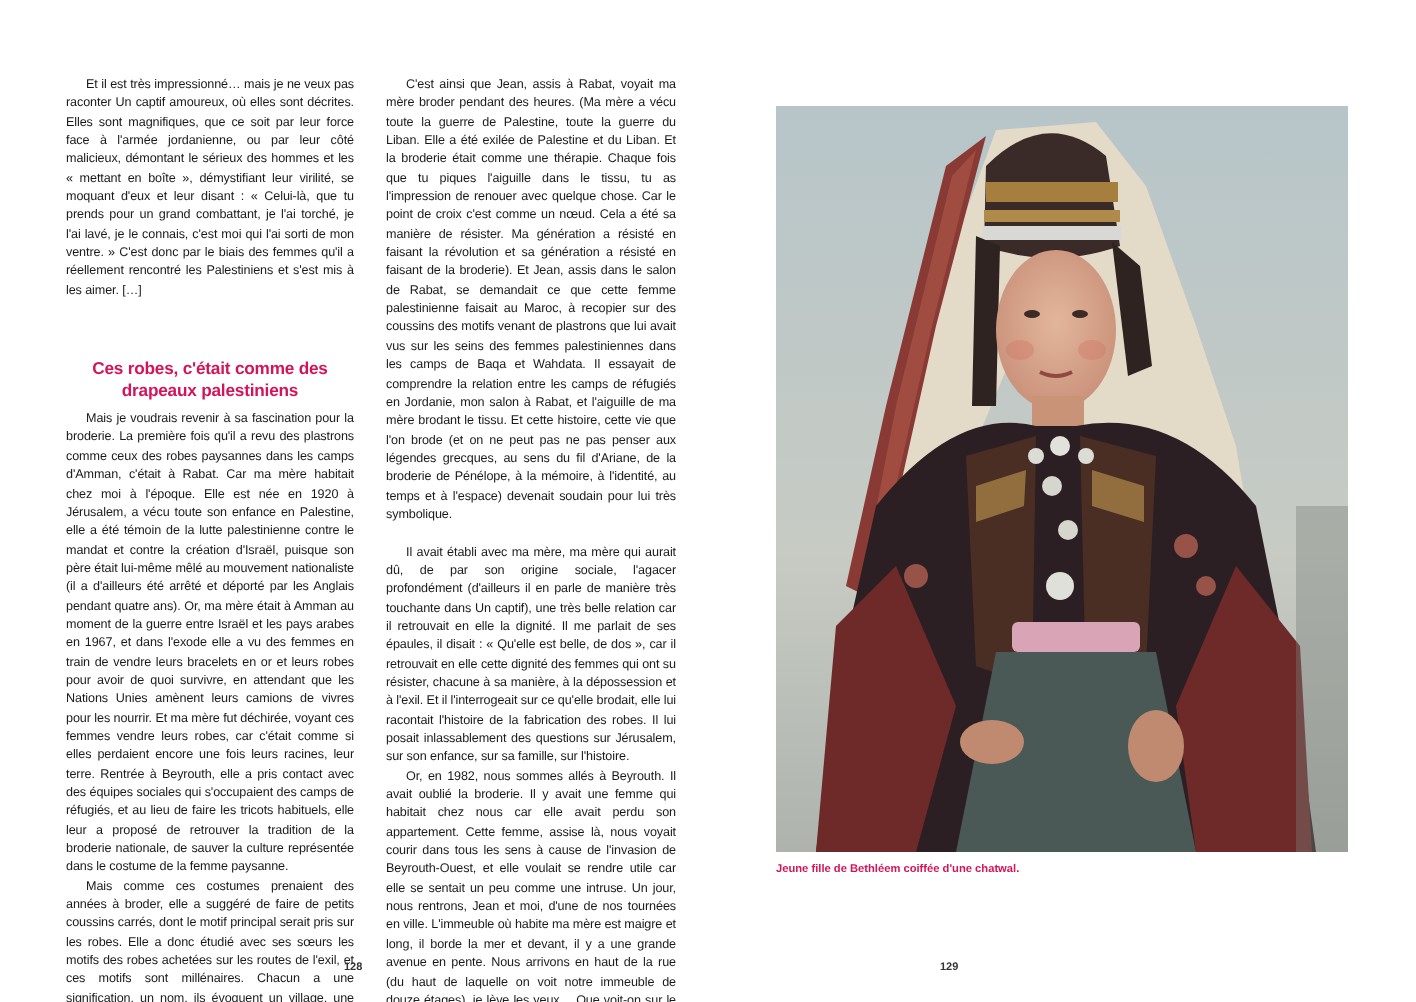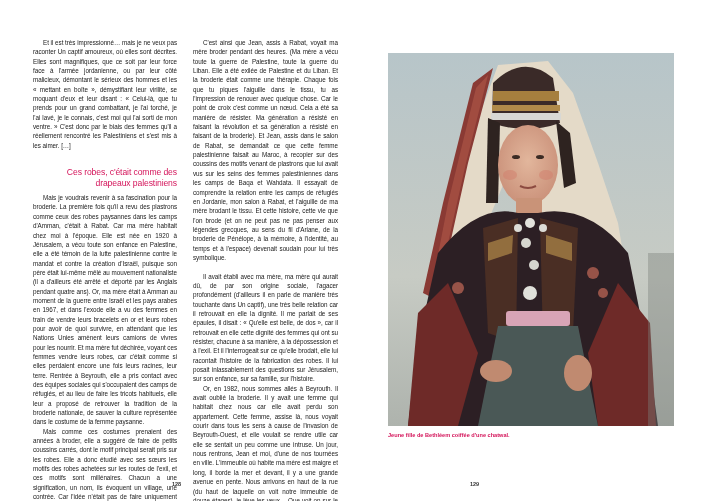--- a/index.html
+++ b/index.html
@@ -5,21 +5,21 @@
   html, body { margin: 0; padding: 0; background: #ffffff; }
   body { width: 708px; height: 501px; position: relative; overflow: hidden; font-family: "Liberation Sans", sans-serif; color: #1a1a1a; }
   .page { position: absolute; top: 0; height: 501px; }
   .page-left { left: 0; width: 354px; }
   .page-right { left: 354px; width: 354px; }
   .col { position: absolute; top: 38px; font-size: 6.3px; line-height: 9.35px; text-align: justify; letter-spacing: -0.05px; }
   .col-1 { left: 33px; width: 144px; }
   .col-2 { left: 193px; width: 145px; }
   .col p { margin: 0; text-indent: 10px; }
   .col p.gap { margin-top: 9.35px; }
-  .heading { color: #d4145a; font-weight: normal; font-size: 8.6px; line-height: 10.5px; margin: 17px 0 5px 0; text-align: right; letter-spacing: -0.1px; }
+  .heading { color: #d4145a; font-weight: bold; font-size: 8.6px; line-height: 10.5px; margin: 29px 0 5px 0; text-align: center; letter-spacing: -0.1px; }
   .page-num { position: absolute; top: 481px; font-size: 5.5px; font-weight: bold; color: #333; }
   .pn-left { left: 172px; }
   .pn-right { left: 470px; }
   .photo { position: absolute; left: 388px; top: 53px; width: 286px; height: 373px; overflow: hidden; background: #b9c4c6; }
   .caption { position: absolute; left: 388px; top: 432px; font-size: 5.6px; font-weight: bold; color: #d4145a; }
   svg { display: block; }
 </style>
 </head>
 <body>
 

